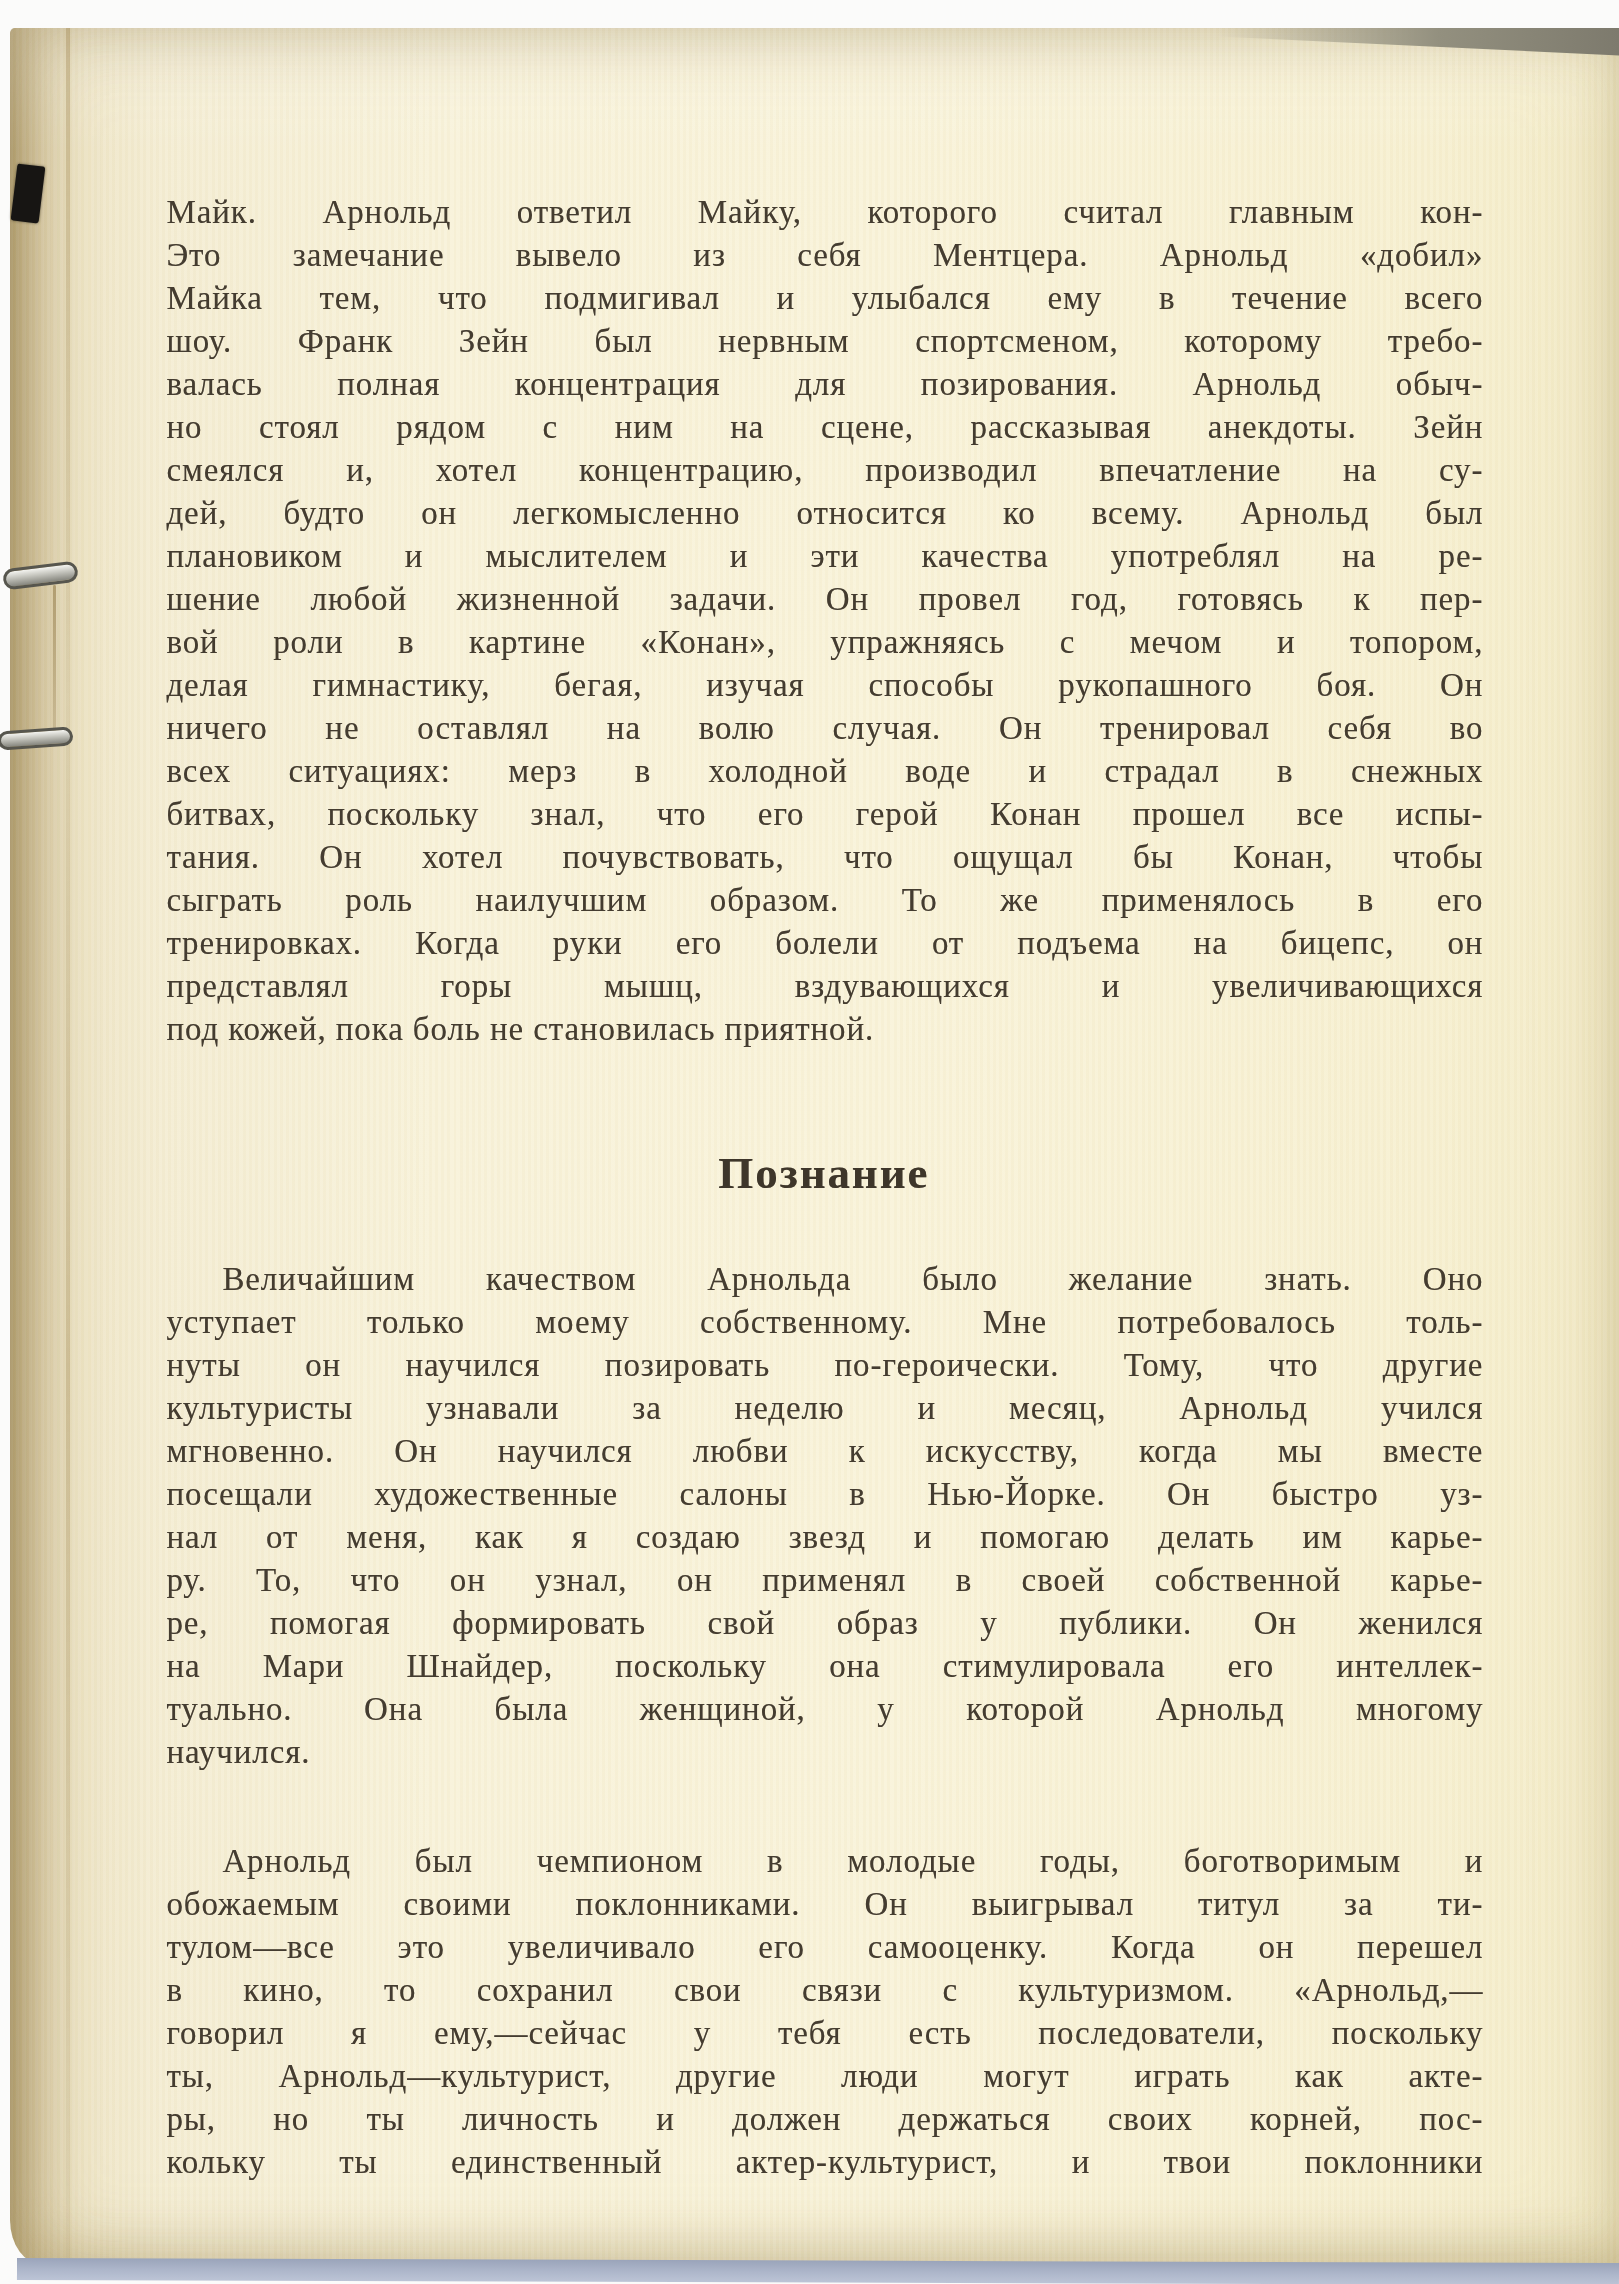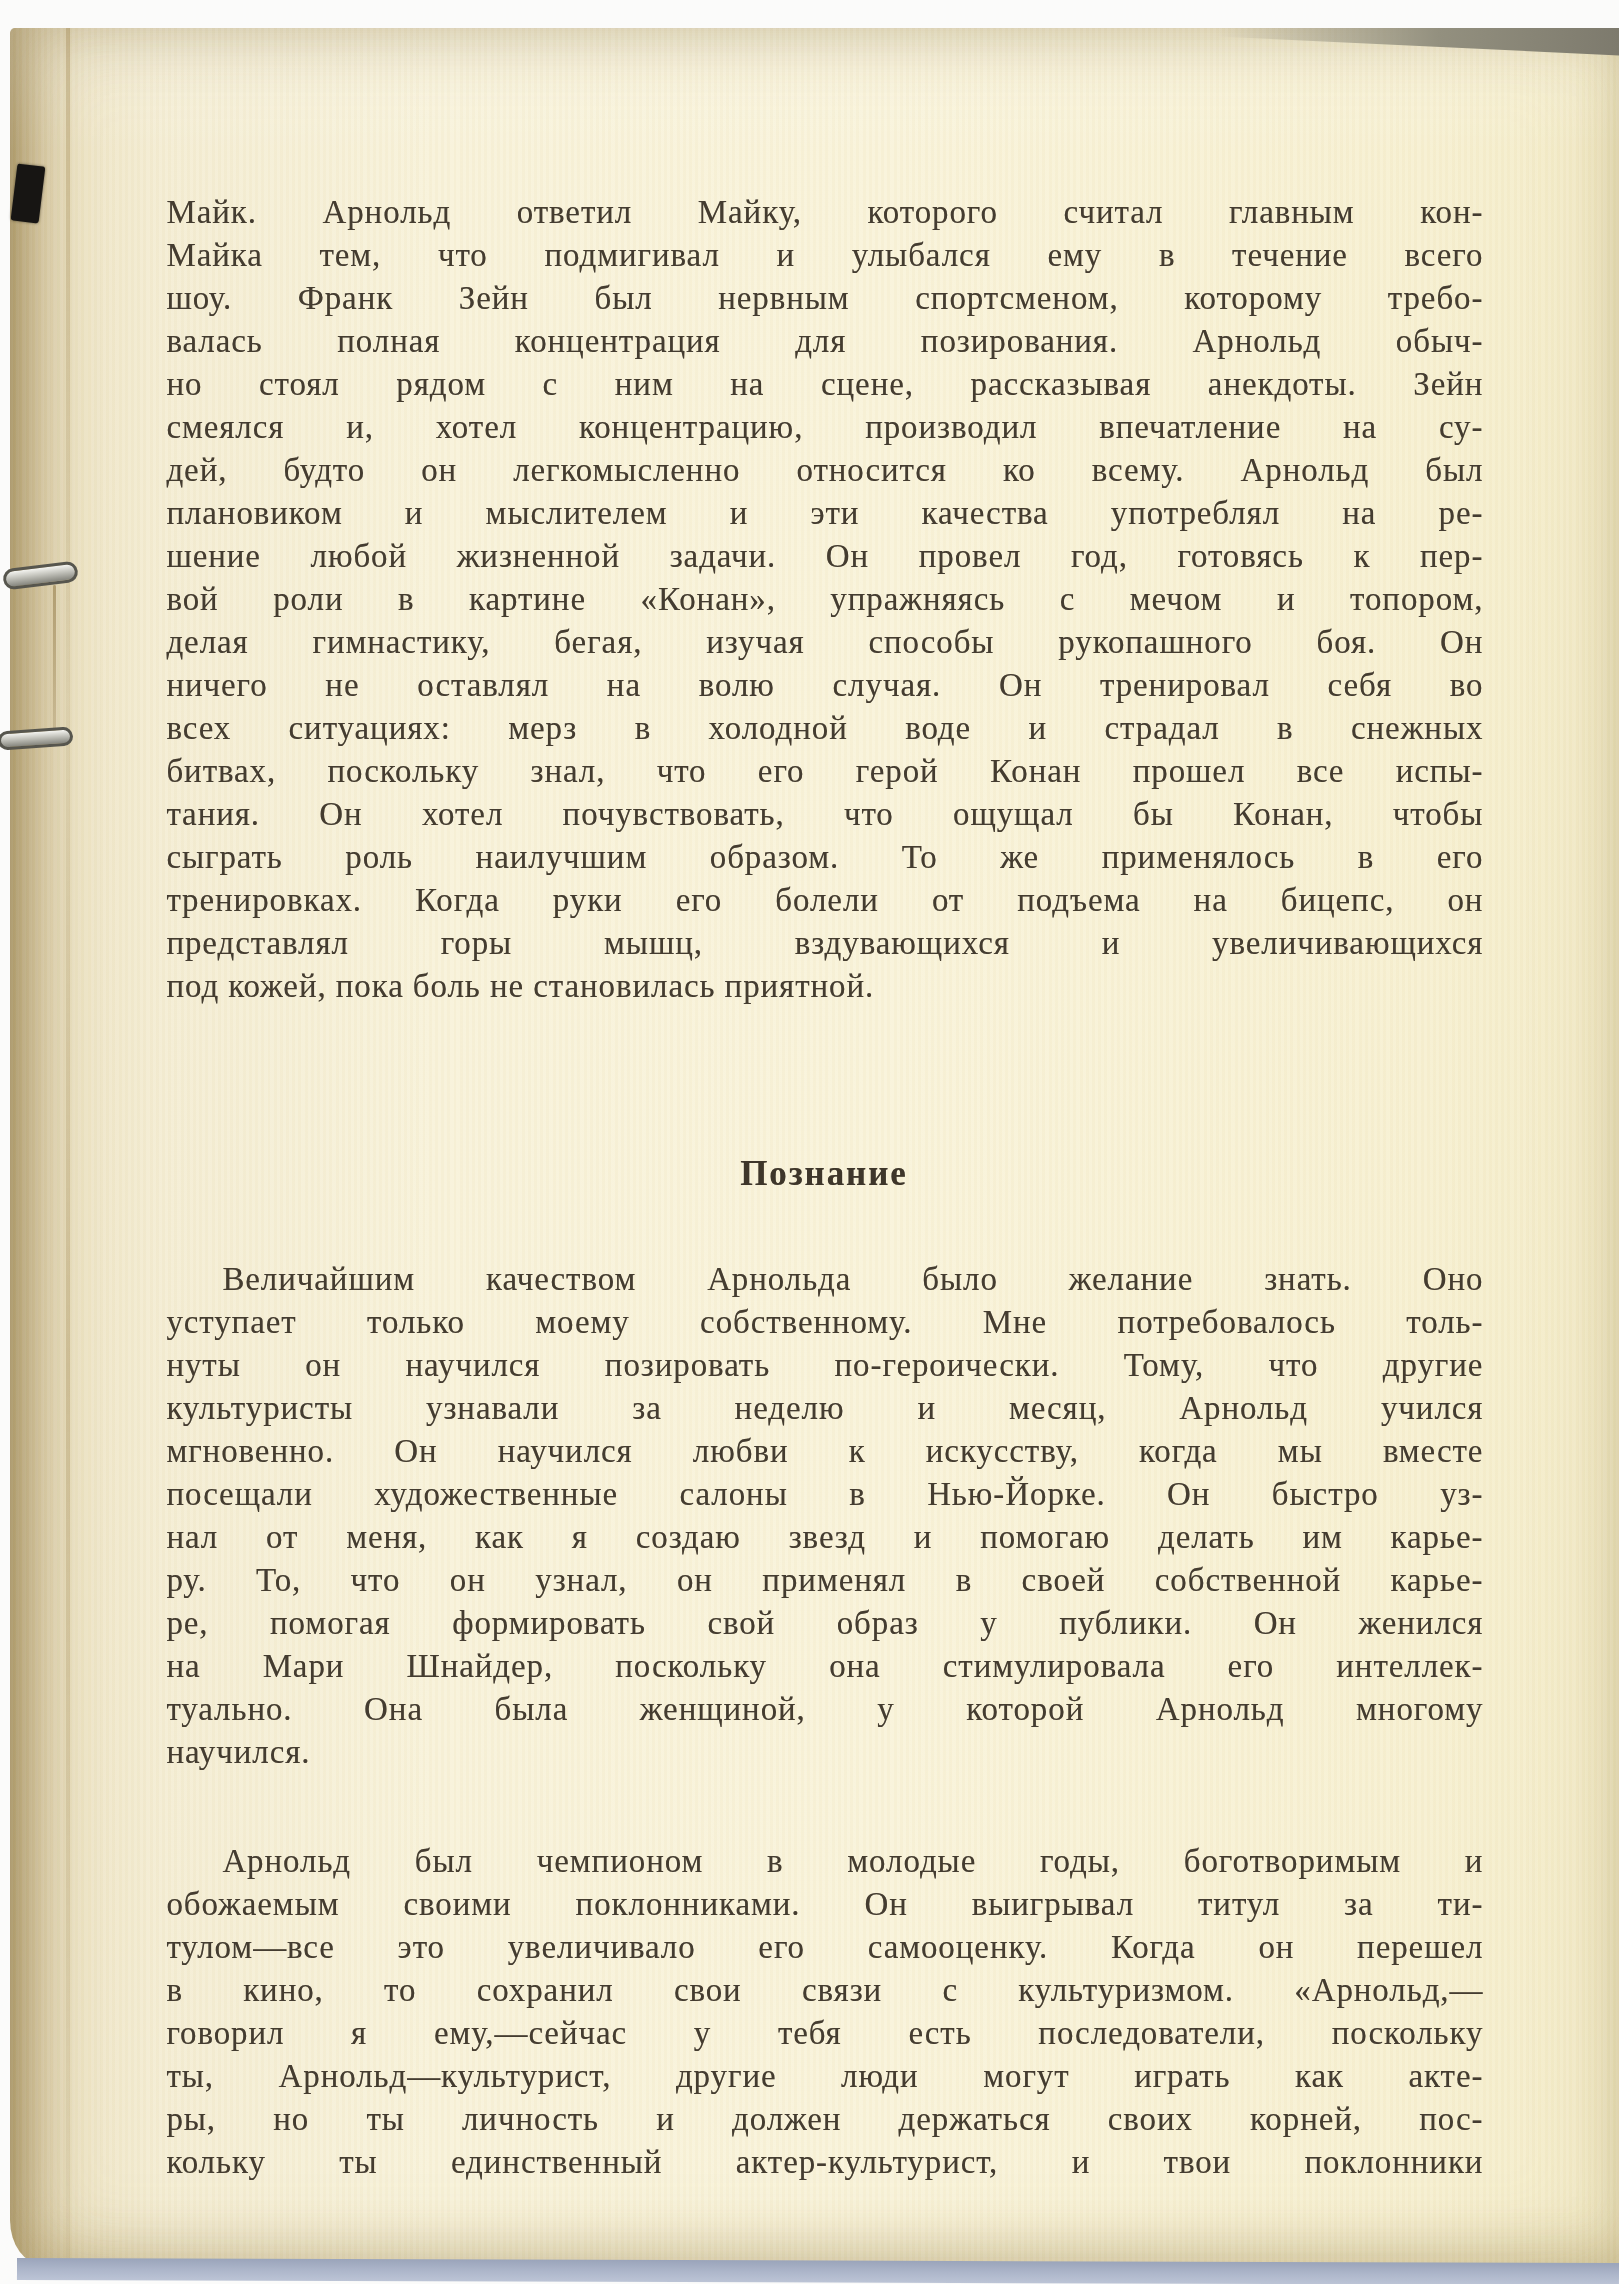--- a/index.html
+++ b/index.html
@@ -68,38 +68,39 @@
   }
   .para{position:absolute;left:1px;width:1317px;}
   .p1{top:163px;}
   .p2{top:1216px;}
   .p3{top:1798px;}
   .line{text-align:justify;text-align-last:justify;white-space:normal;}
   .line.no-just{text-align-last:left;}
   .para.indent .line:first-child{text-indent:56px;margin-top:14px;}
   .heading{
     position:absolute;left:0;top:1124px;width:1317px;height:47px;
-    text-align:center;font-weight:bold;font-size:35px;letter-spacing:1.9px;
+    text-align:center;font-weight:bold;font-size:45px;letter-spacing:1.9px;
     color:#3e362a;text-shadow:0 0 0.5px rgba(62,54,42,0.5);
   }
   .page-number{
     position:absolute;left:1279px;top:2116px;width:199px;
     text-align:right;font-size:32px;color:#4a4234;letter-spacing:0.5px;
   }
 </style>
 </head>
 <body>
 
 <div class="page">
   <div class="paper-texture"></div>
   <div class="gutter-crease"></div>
 
   <div class="text-block">
     <div class="para p1">
         <div class="line">Майк. Арнольд ответил Майку, которого считал главным кон-</div>
+        <div class="line">Это замечание вывело из себя Ментцера. Арнольд «добил»</div>
         <div class="line">Майка тем, что подмигивал и улыбался ему в течение всего</div>
         <div class="line">шоу. Франк Зейн был нервным спортсменом, которому требо-</div>
         <div class="line">валась полная концентрация для позирования. Арнольд обыч-</div>
         <div class="line">но стоял рядом с ним на сцене, рассказывая анекдоты. Зейн</div>
         <div class="line">смеялся и, хотел концентрацию, производил впечатление на су-</div>
         <div class="line">дей, будто он легкомысленно относится ко всему. Арнольд был</div>
         <div class="line">плановиком и мыслителем и эти качества употреблял на ре-</div>
         <div class="line">шение любой жизненной задачи. Он провел год, готовясь к пер-</div>
         <div class="line">вой роли в картине «Конан», упражняясь с мечом и топором,</div>
         <div class="line">делая гимнастику, бегая, изучая способы рукопашного боя. Он</div>

